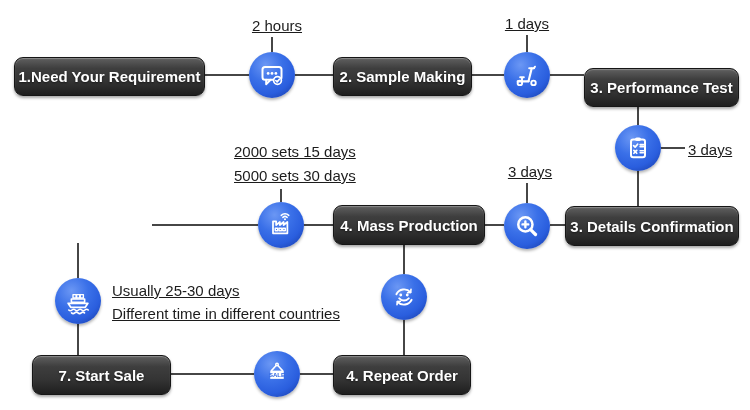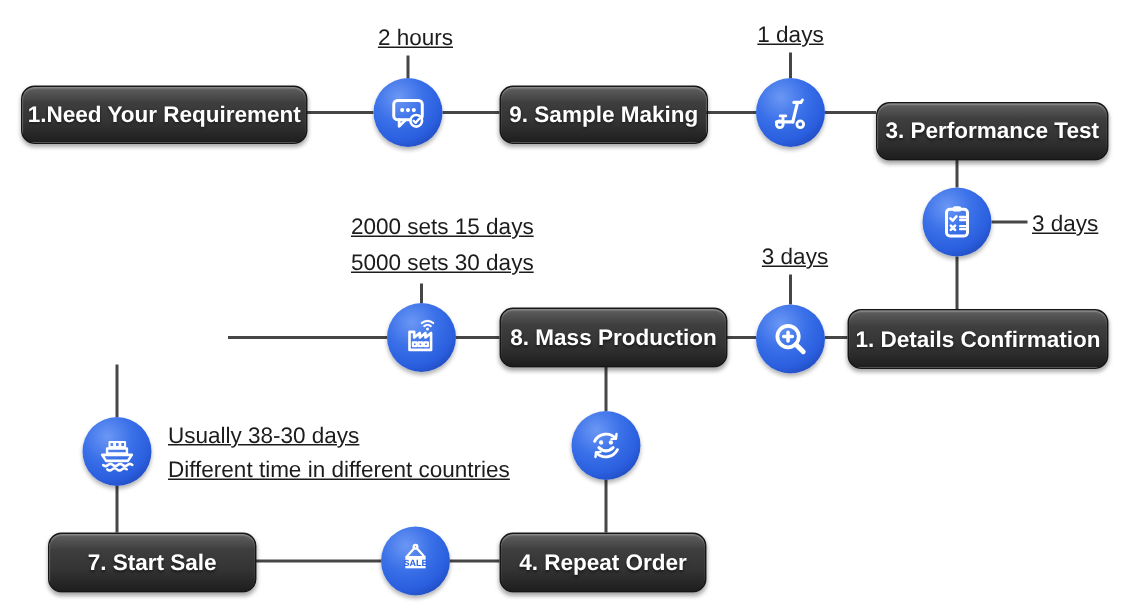--- a/index.html
+++ b/index.html
@@ -42,37 +42,37 @@
   <div class="vline" style="left:280px;top:189px;height:13px"></div>
   <div class="vline" style="left:526px;top:183px;height:20px"></div>
   <div class="vline" style="left:77px;top:243px;height:35px"></div>
   <div class="vline" style="left:77px;top:324px;height:31px"></div>
   <div class="vline" style="left:403px;top:243px;height:31px"></div>
   <div class="vline" style="left:403px;top:320px;height:35px"></div>
   <div class="hline" style="left:151px;top:373px;width:103px"></div>
   <div class="hline" style="left:300px;top:373px;width:33px"></div>
 
   <div class="btn" style="left:14px;top:57px;width:189px;height:37px">1.Need Your Requirement</div>
-  <div class="btn" style="left:333px;top:57px;width:137px;height:37px">9. Sample Making</div>
+  <div class="btn" style="left:333px;top:57px;width:137px;height:37px">2. Sample Making</div>
   <div class="btn" style="left:584px;top:68px;width:153px;height:37px">3. Performance Test</div>
-  <div class="btn" style="left:565px;top:206px;width:172px;height:38px">1. Details Confirmation</div>
-  <div class="btn" style="left:333px;top:205px;width:150px;height:38px">8. Mass Production</div>
+  <div class="btn" style="left:565px;top:206px;width:172px;height:38px">3. Details Confirmation</div>
+  <div class="btn" style="left:333px;top:205px;width:150px;height:38px">4. Mass Production</div>
   <div class="btn" style="left:32px;top:355px;width:137px;height:38px">7. Start Sale</div>
   <div class="btn" style="left:333px;top:355px;width:136px;height:38px">4. Repeat Order</div>
 
   <div class="ann center" style="left:232px;top:14px;width:90px">2 hours</div>
   <div class="ann center" style="left:482px;top:12px;width:90px">1 days</div>
   <div class="ann" style="left:688px;top:138px">3 days</div>
   <div class="ann" style="left:234px;top:140px">
     <div>2000 sets 15 days</div>
     <div>5000 sets 30 days</div>
   </div>
   <div class="ann center" style="left:485px;top:160px;width:90px">3 days</div>
   <div class="ann" style="left:112px;top:279px;line-height:23px">
-    <div>Usually 38-30 days</div>
+    <div>Usually 25-30 days</div>
     <div>Different time in different countries</div>
   </div>
 
   <div class="node" style="left:249px;top:52px">
     <svg width="30" height="30" viewBox="0 0 24 24" fill="none" stroke="#fff" stroke-linecap="round" stroke-linejoin="round">
       <rect x="4.4" y="5.6" width="15.2" height="10.2" rx="2" stroke-width="1.6"></rect>
       <circle cx="8.9" cy="10.7" r="1.1" fill="#fff" stroke="none"></circle>
       <circle cx="12" cy="10.7" r="1.1" fill="#fff" stroke="none"></circle>
       <circle cx="15.1" cy="10.7" r="1.1" fill="#fff" stroke="none"></circle>
       <path d="M7.3 15.8 V19.4 L10.9 15.8" stroke-width="1.5"></path>

